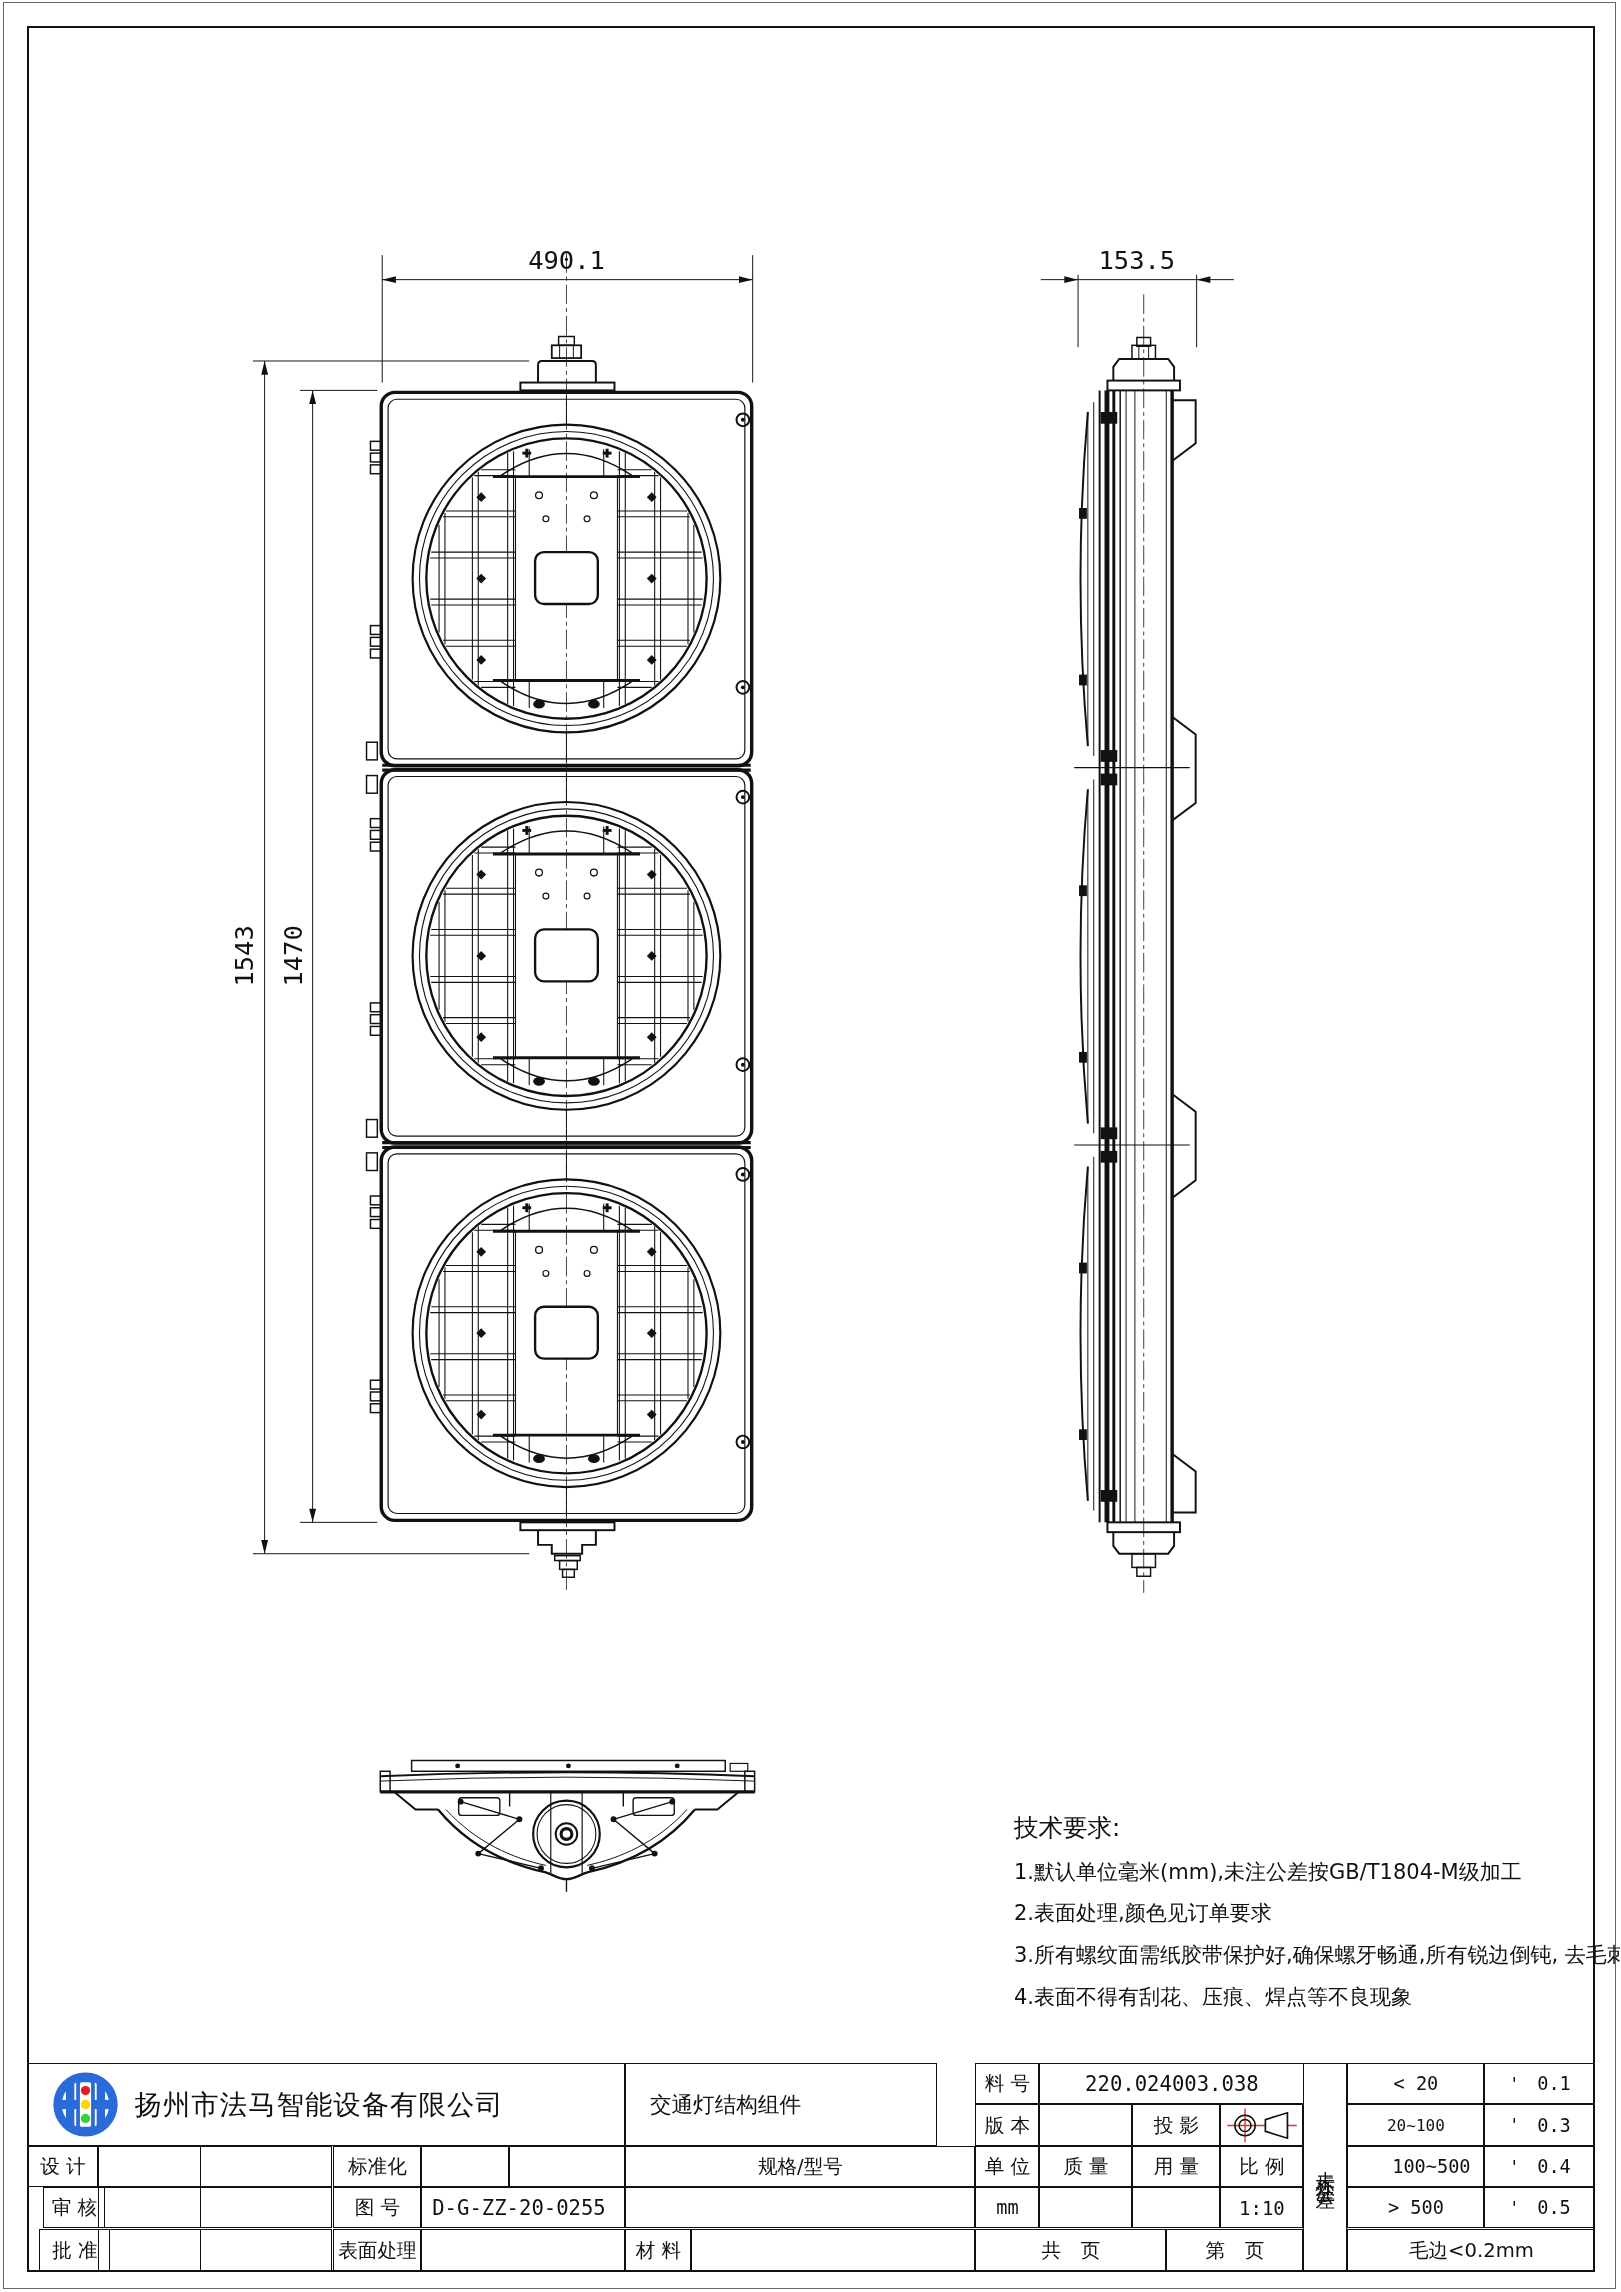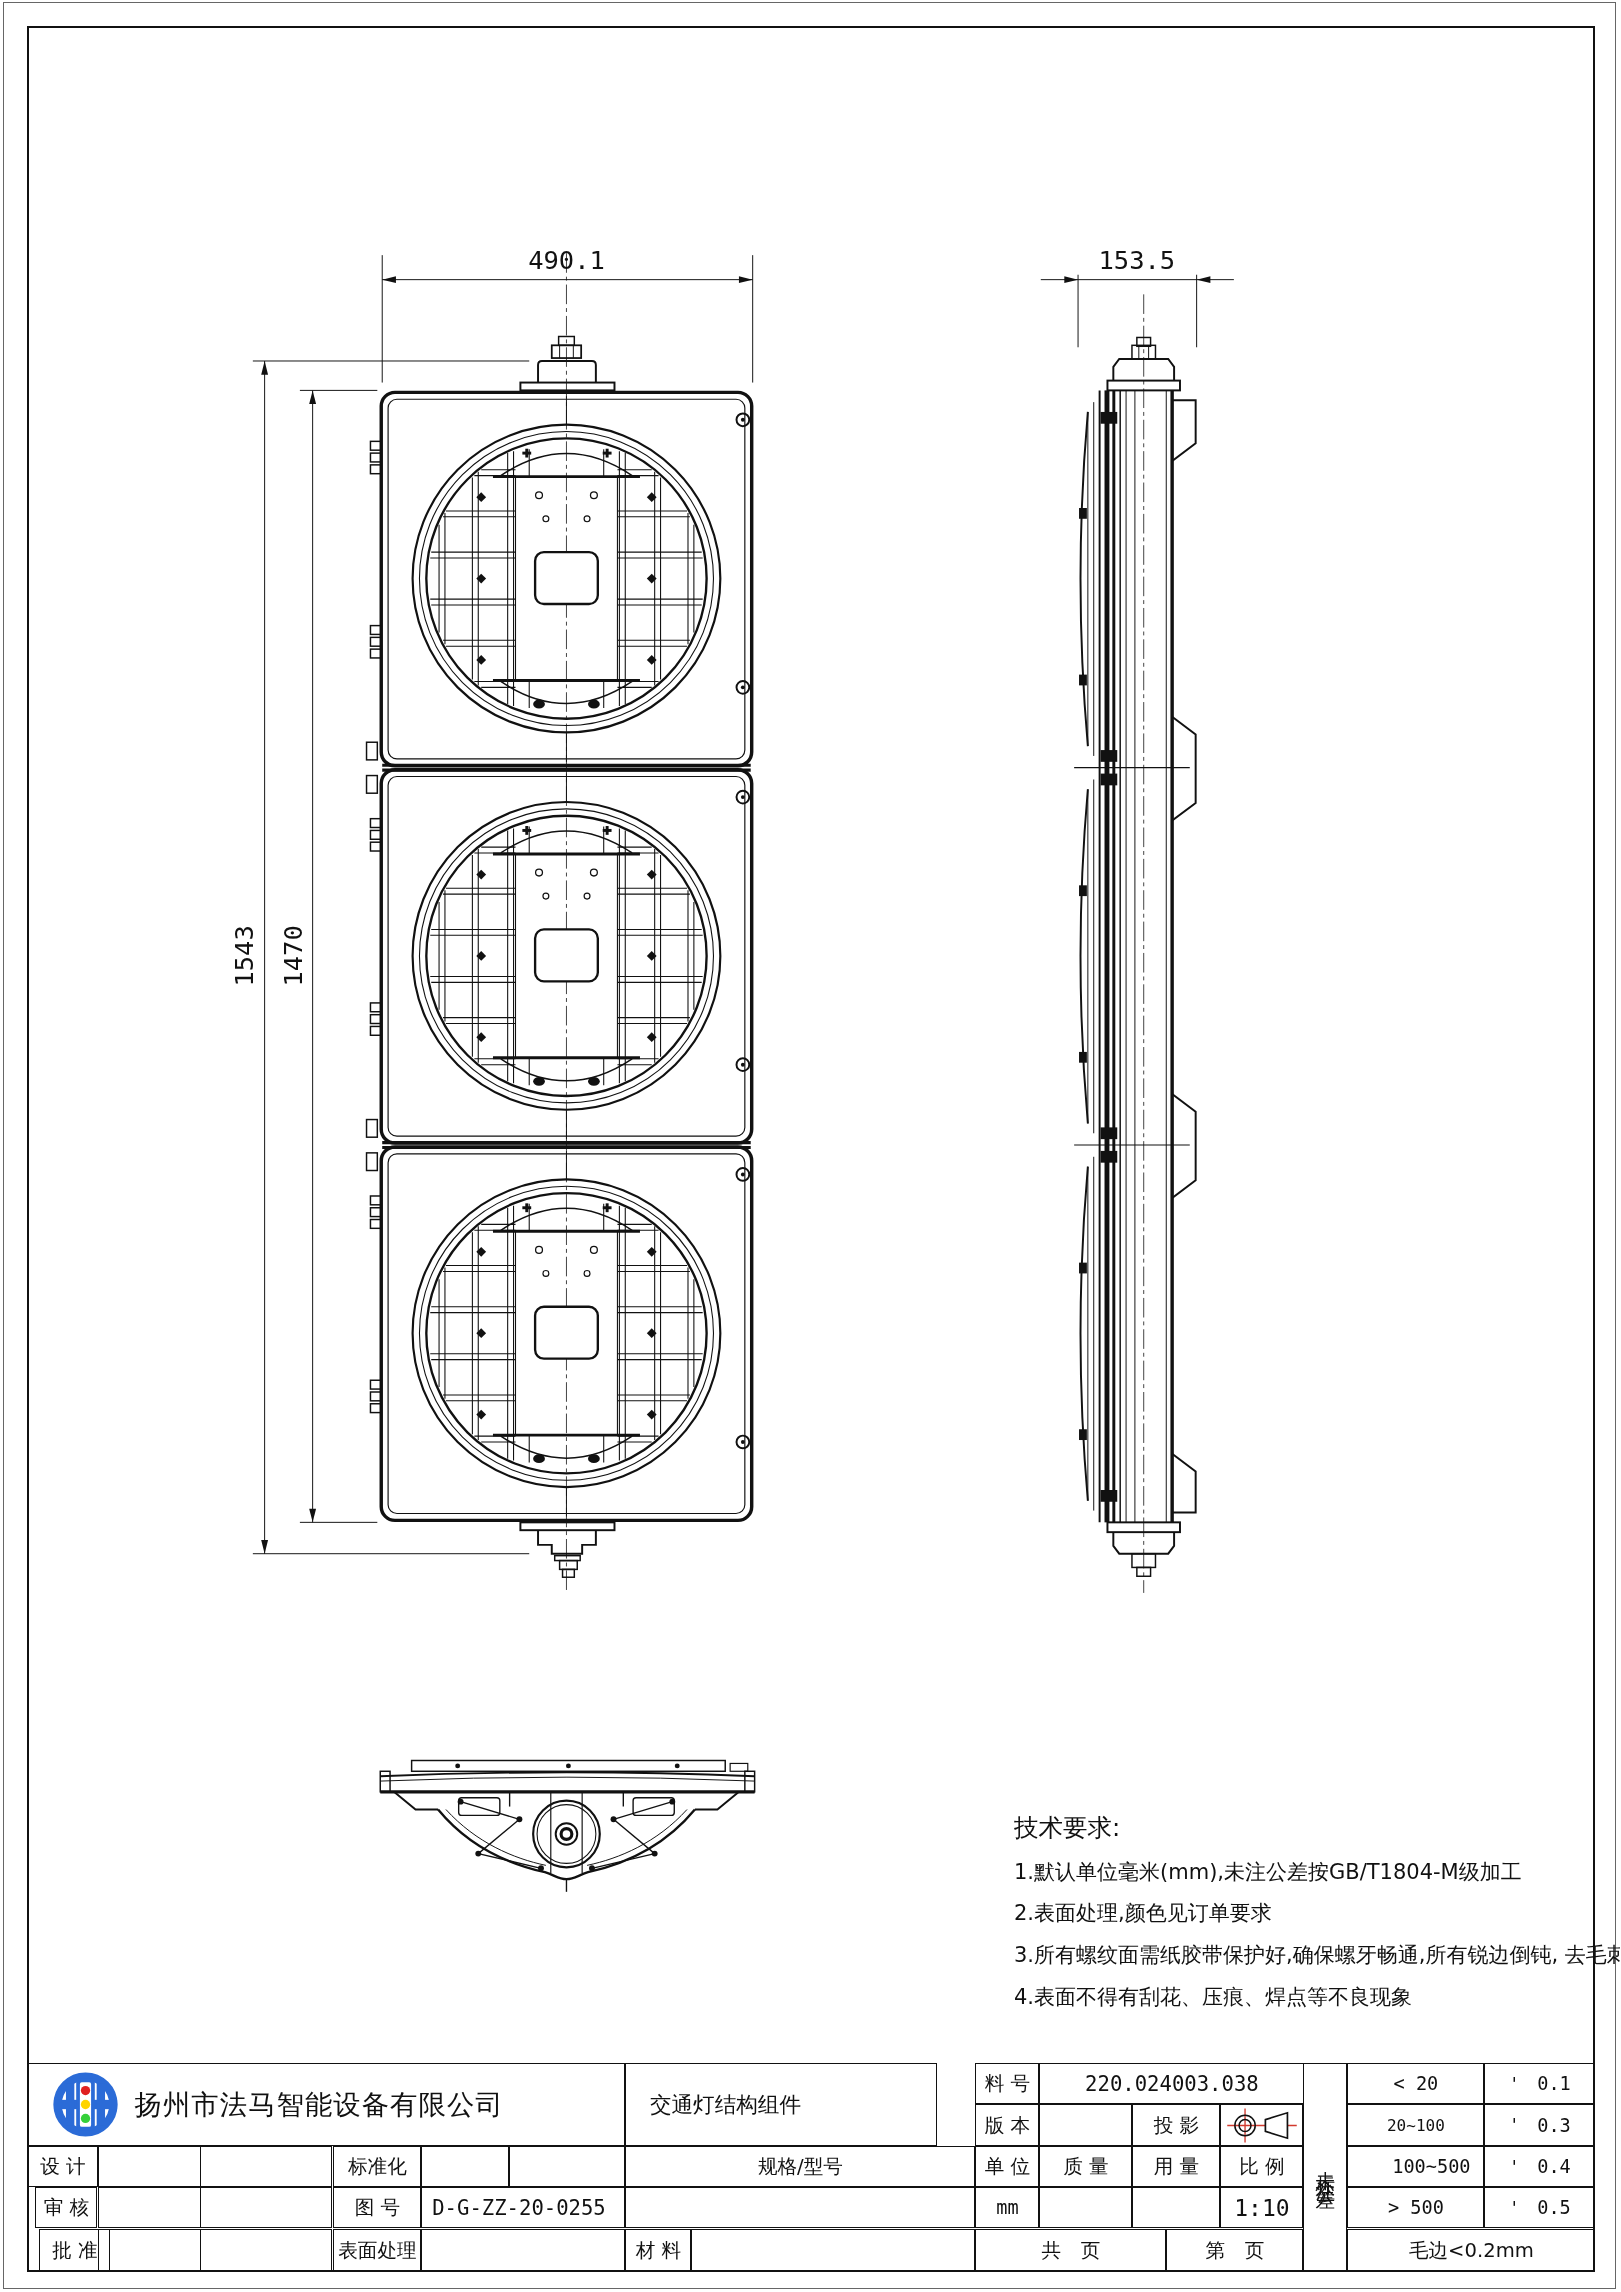--- a/index.html
+++ b/index.html
@@ -358,21 +358,21 @@
 
     <div class="tb-cell tb-left" style="left:598px;top:0;width:312px;height:83px;font-size:21.6px;">交通灯结构组件</div>
 
     <div class="tb-cell" style="left:0;top:83px;width:71px;height:41px;">设 计</div>
     <div class="tb-cell" style="left:71px;top:83px;width:103px;height:41px;"></div>
     <div class="tb-cell" style="left:173px;top:83px;width:132px;height:41px;"></div>
     <div class="tb-cell" style="left:306px;top:83px;width:88px;height:41px;">标准化</div>
     <div class="tb-cell" style="left:394px;top:83px;width:88px;height:41px;"></div>
     <div class="tb-cell" style="left:482px;top:83px;width:116px;height:41px;"></div>
 
-    <div class="tb-cell" style="left:8px;top:124px;width:62px;height:41px;">审 核</div>
+    <div class="tb-cell" style="left:16px;top:124px;width:62px;height:41px;">审 核</div>
     <div class="tb-cell" style="left:71px;top:124px;width:103px;height:41px;"></div>
     <div class="tb-cell" style="left:173px;top:124px;width:132px;height:41px;"></div>
     <div class="tb-cell" style="left:306px;top:124px;width:88px;height:41px;">图 号</div>
     <div class="tb-cell tb-left mono" style="left:394px;top:124px;width:204px;height:41px;font-size:20.6px;padding-left:9.8px;">D-G-ZZ-20-0255</div>
 
     <div class="tb-cell" style="left:12px;top:166px;width:71px;height:42px;text-align:right;">批 准</div>
     <div class="tb-cell" style="left:71px;top:166px;width:103px;height:42px;"></div>
     <div class="tb-cell" style="left:173px;top:166px;width:132px;height:42px;"></div>
     <div class="tb-cell" style="left:306px;top:166px;width:88px;height:42px;">表面处理</div>
     <div class="tb-cell" style="left:394px;top:166px;width:204px;height:42px;"></div>
@@ -396,21 +396,21 @@
         <polygon points="46,16 72,8 72,38 46,30" fill="#fff" stroke="#111" stroke-width="2"></polygon>
       </svg>
     </div>
     <div class="tb-cell" style="left:948px;top:83px;width:64px;height:41px;">单 位</div>
     <div class="tb-cell" style="left:1012px;top:83px;width:93px;height:41px;">质 量</div>
     <div class="tb-cell" style="left:1105px;top:83px;width:88px;height:41px;">用 量</div>
     <div class="tb-cell" style="left:1193px;top:83px;width:83px;height:41px;">比 例</div>
     <div class="tb-cell mono" style="left:948px;top:124px;width:64px;height:41px;font-size:18.6px;">mm</div>
     <div class="tb-cell" style="left:1012px;top:124px;width:93px;height:41px;"></div>
     <div class="tb-cell" style="left:1105px;top:124px;width:88px;height:41px;"></div>
-    <div class="tb-cell mono" style="left:1193px;top:124px;width:83px;height:41px;font-size:23px;">1:10</div>
+    <div class="tb-cell mono" style="left:1193px;top:124px;width:83px;height:41px;font-size:19px;">1:10</div>
     <div class="tb-cell" style="left:948px;top:166px;width:191px;height:42px;">共　页</div>
     <div class="tb-cell" style="left:1139px;top:166px;width:137px;height:42px;">第　页</div>
 
     <div class="tb-cell vertical-cell" style="left:1276px;top:0;width:44px;height:208px;">未标注公差</div>
     <div class="tb-cell mono" style="left:1320px;top:0;width:137px;height:41px;font-size:18.6px;">&lt; 20</div>
     <div class="tb-cell" style="left:1457px;top:0;width:111px;height:41px;">
       <span class="tol-val mono" style="font-size:18.6px;">
           <span class="tol-tick">'</span>
           <span>0.1</span>
         </span>

